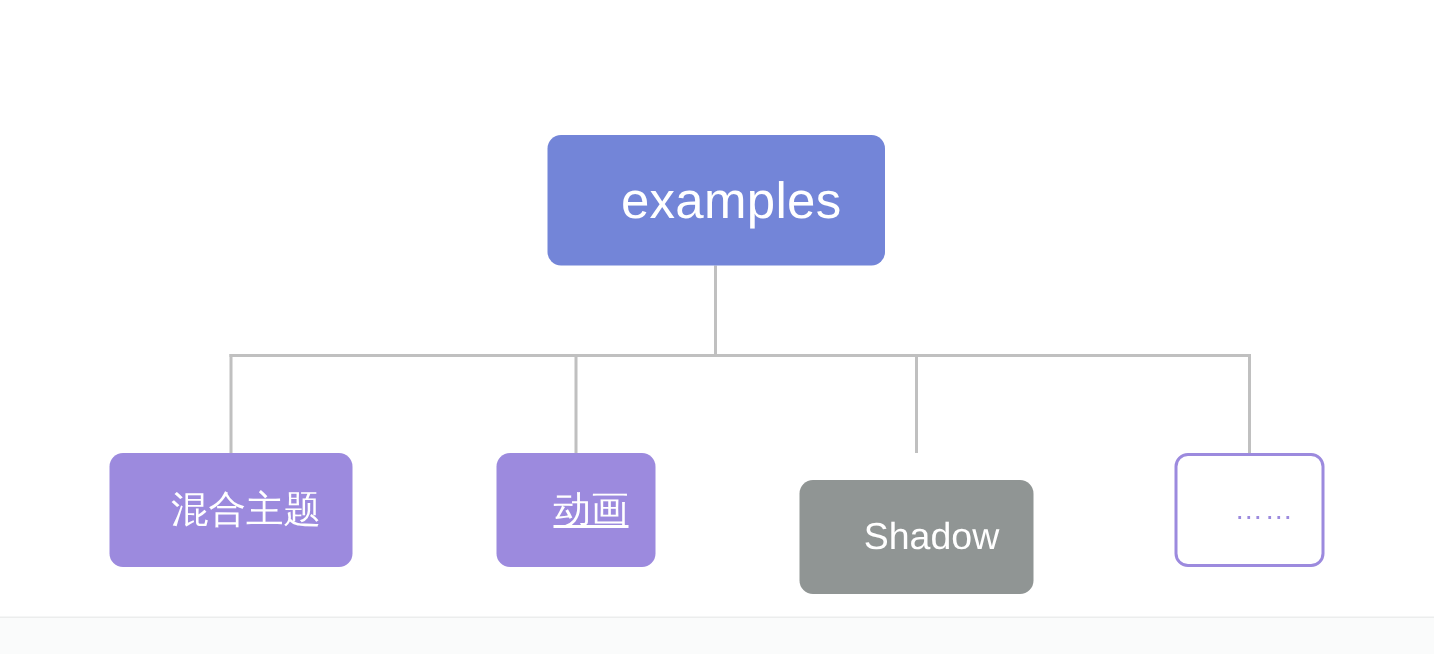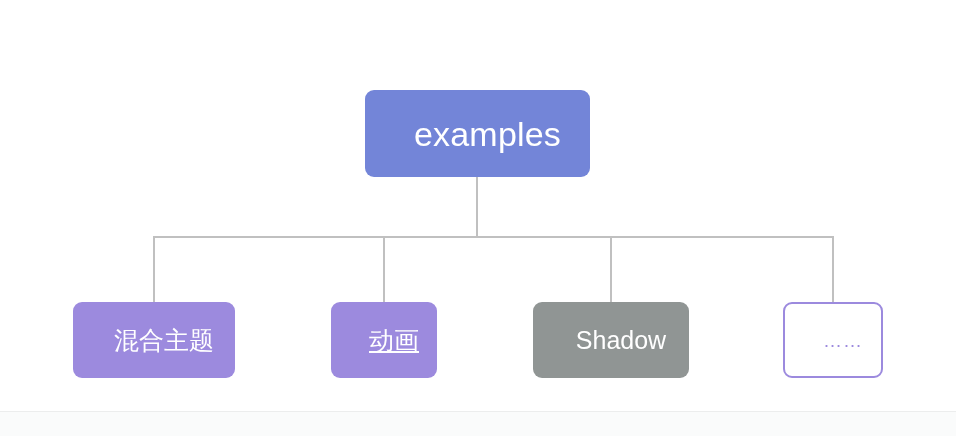--- a/index.html
+++ b/index.html
@@ -88,20 +88,21 @@
   .node-animation {
     left: 331px;
     width: 106px;
     background: #9c8ade;
     text-decoration: underline;
   }
   .node-shadow {
     left: 533px;
     width: 156px;
     background: #909594;
+    margin-top: 18px;
   }
   .node-more {
     left: 783px;
     width: 100px;
     background: #ffffff;
     border: 2px solid #9c8ade;
     color: #9c8ade;
     font-size: 19px;
     letter-spacing: 1px;
   }

